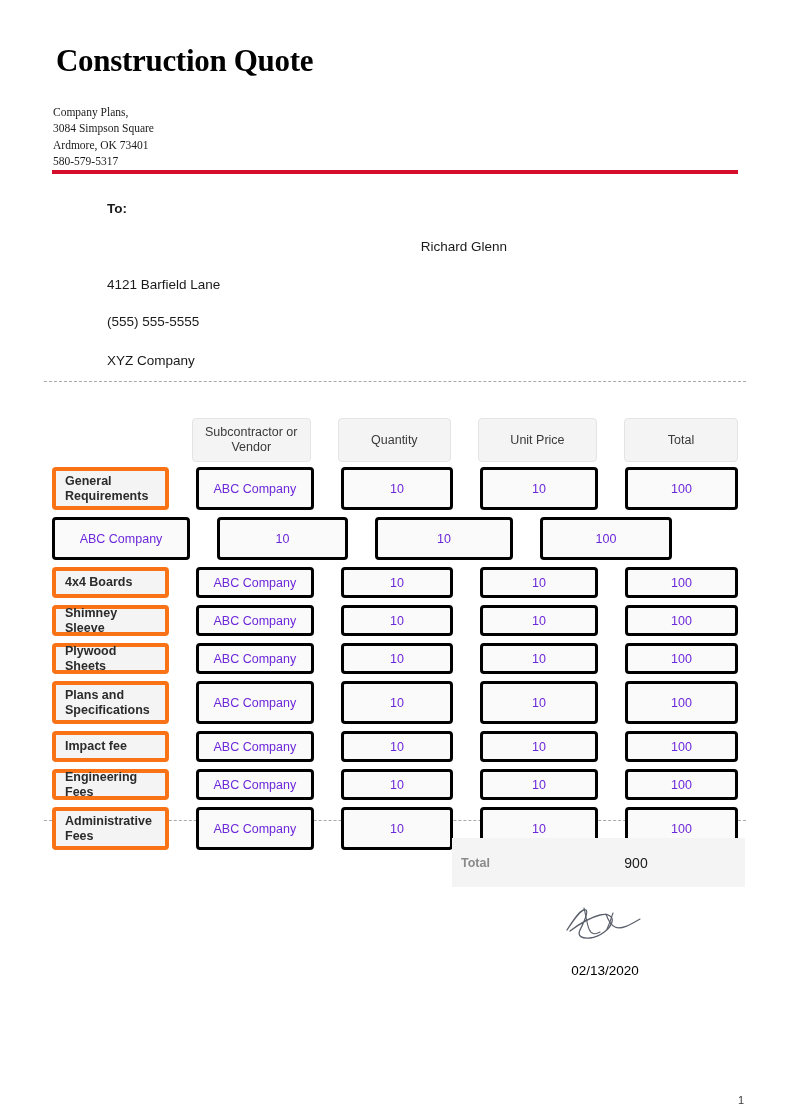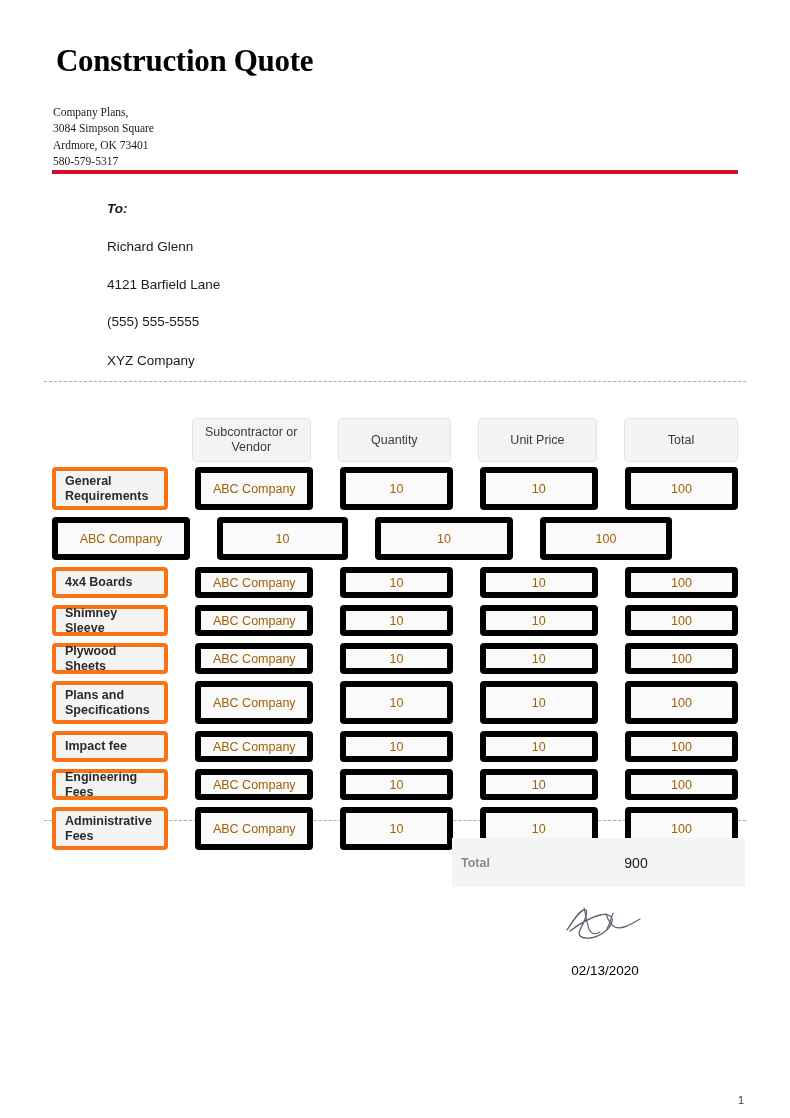--- a/index.html
+++ b/index.html
@@ -90,26 +90,26 @@
     position: absolute;
     left: 107px;
     top: 200px;
     width: 400px;
   }
   .to-label {
     font-size: 13.5px;
     font-weight: bold;
     color: #1a1a1a;
     line-height: 18px;
-    font-style: italic;
   }
   .to-name {
     font-size: 13.5px;
     margin-top: 20px;
     line-height: 18px;
+    text-align: right;
   }
   .to-addr {
     font-size: 13.5px;
     margin-top: 20px;
     line-height: 17px;
   }
   .to-phone {
     font-size: 13.5px;
     margin-top: 20px;
     line-height: 18px;
@@ -181,22 +181,22 @@
     font-weight: bold;
     font-size: 12.5px;
     color: #2b2b2b;
     justify-content: flex-start;
     text-align: left;
     padding: 0 9px;
     line-height: 15px;
   }
   .body-row .cell-data {
     background: #fafafa;
-    border: 6px solid #000000;
-    color: #a16207;
+    border: 3px solid #000000;
+    color: #6d28d9;
     font-size: 12.5px;
   }
   .row-h1 .cell { height: 31px; }
   .row-h2 .cell { height: 43px; }
   .row-h1 { margin-bottom: 7px; }
   .row-h2 { margin-bottom: 7px; }
 
   
   .total-box {
     position: absolute;

